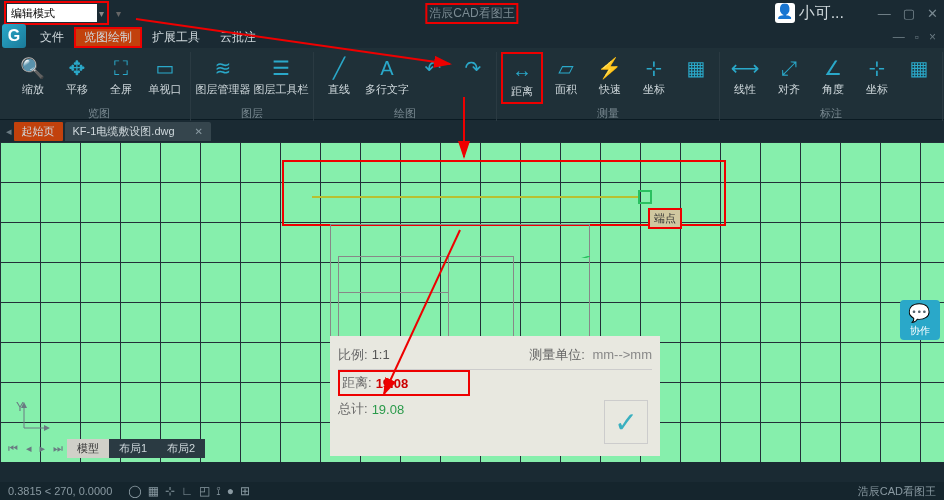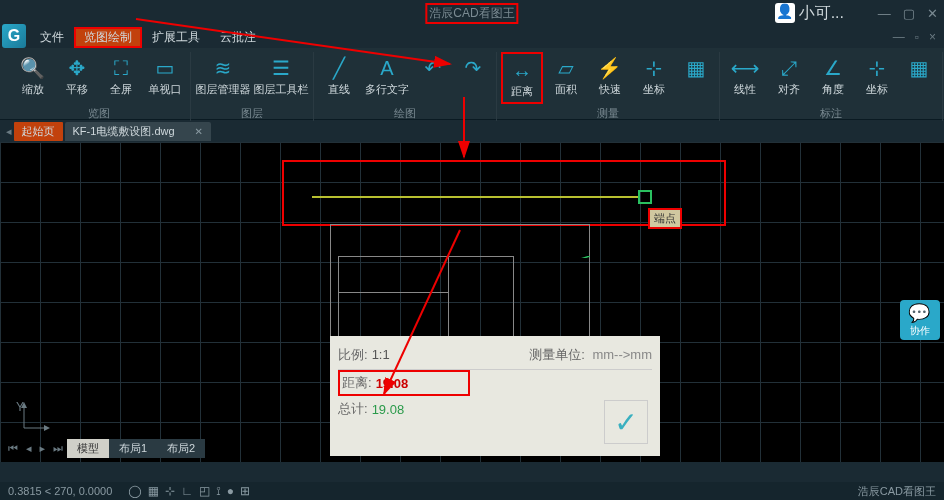--- a/index.html
+++ b/index.html
@@ -34,21 +34,21 @@
 .ribbon-btn.highlight { border: 2px solid #e00; }
 .group-label { font-size: 11px; color: #7a8a92; margin-top: 2px; }
 
 
 .tabbar { height: 22px; background: #1a2a33; display: flex; align-items: center; padding-left: 6px; font-size: 11px; gap: 2px; }
 .tabbar .crumb { background: #c2410c; padding: 2px 8px; border-radius: 1px; }
 .tabbar .tab { background: #35454d; padding: 2px 8px; border-radius: 2px 2px 0 0; display: flex; align-items: center; gap: 20px; }
 .tabbar .tab .x { color: #8a9aa2; font-size: 10px; }
 
 
-.canvas-area { position: absolute; top: 142px; left: 0; right: 0; bottom: 38px; background: #000000; }
+.canvas-area { position: absolute; top: 142px; left: 0; right: 0; bottom: 38px; background: #86efac; }
 .grid { position: absolute; inset: 0; background-image:
   linear-gradient(#223038 1px, transparent 1px),
   linear-gradient(90deg, #223038 1px, transparent 1px);
   background-size: 40px 40px;
 }
 .red-rect-1 { position: absolute; left: 282px; top: 18px; width: 444px; height: 66px; border: 2px solid #e00; }
 .yellow-line { position: absolute; left: 312px; top: 54px; width: 326px; height: 2px; background: #b8c030; }
 .green-cursor { position: absolute; left: 638px; top: 48px; width: 14px; height: 14px; border: 2px solid #2ac060; }
 .endpoint-box { position: absolute; left: 648px; top: 66px; background: #d0c8a0; color: #333; font-size: 11px; padding: 1px 4px; border: 2px solid #e00; }
 .white-rect { position: absolute; left: 330px; top: 82px; width: 260px; height: 112px; border: 1px solid #888; border-bottom: none; }
@@ -87,20 +87,24 @@
 .arrows { position: absolute; inset: 0; pointer-events: none; }
 
 
 .help-btn { position: absolute; right: 4px; top: 300px; width: 40px; height: 40px; background: #2aa8c9; border-radius: 4px; display: flex; flex-direction: column; align-items: center; justify-content: center; color: #fff; font-size: 10px; }
 .help-btn .icon { font-size: 18px; }
 </style>
 </head>
 <body>
 
 <div class="titlebar">
+  <div class="mode-box">
+    <div class="mode-select">编辑模式</div>
+    <span style="font-size:10px;color:#888;padding:0 2px;">▾</span>
+  </div>
   <div class="title-center">
     <span class="hl">浩辰CAD看图王</span>
   </div>
   <div class="user-area">
     <div class="avatar">👤</div>
     <span>小可...</span>
   </div>
   <div class="win-controls">
     <span>—</span>
     <span>▢</span>

